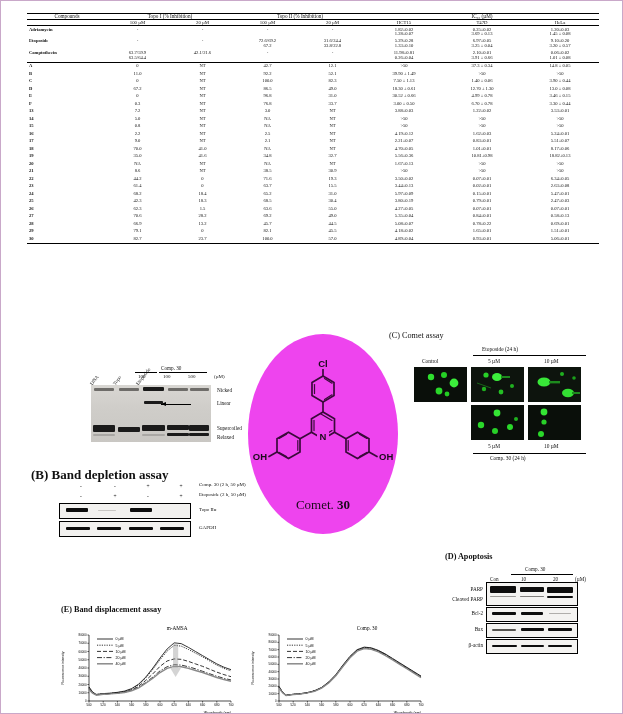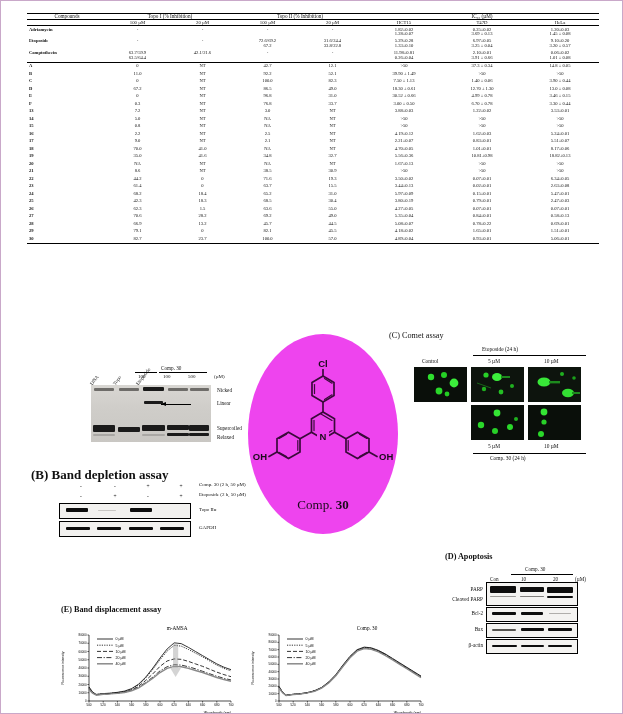--- a/index.html
+++ b/index.html
@@ -519,21 +519,21 @@
         <line x1="118.8" y1="118.4" x2="111.5" y2="122.6" stroke-width="1.2"></line>
         <line x1="121" y1="118" x2="129" y2="122.6"></line>
       </g>
       <rect x="69" y="24" width="13" height="11" fill="#ee44ee"></rect>
       <text x="75" y="33" font-family="Liberation Sans, sans-serif" font-size="9.5" font-weight="bold" fill="#1a0a1a" text-anchor="middle">Cl</text>
       <rect x="69" y="97" width="12" height="11" fill="#ee44ee"></rect>
       <text x="75" y="106" font-family="Liberation Sans, sans-serif" font-size="9.5" font-weight="bold" fill="#1a0a1a" text-anchor="middle">N</text>
       <text x="19" y="126" font-family="Liberation Sans, sans-serif" font-size="9.5" font-weight="bold" fill="#1a0a1a" text-anchor="end">OH</text>
       <text x="131" y="126" font-family="Liberation Sans, sans-serif" font-size="9.5" font-weight="bold" fill="#1a0a1a" text-anchor="start">OH</text>
     </svg>
-    <div class="mol-label"><span>Comp. </span><b>30</b></div>
+    <div class="mol-label"><span>Comet. </span><b>30</b></div>
   </div>
 
   <div id="panelC">
     <div class="ct">(C) Comet assay</div>
 
     <div class="clbl" style="left:93px;top:15px">Etoposide (24 h)</div>
     <div class="cline" style="left:84px;top:24px;width:113px"></div>
     <div class="clbl" style="left:33px;top:27px">Control</div>
     <div class="clbl" style="left:99px;top:27px">5 µM</div>
     <div class="clbl" style="left:155px;top:27px">10 µM</div>

